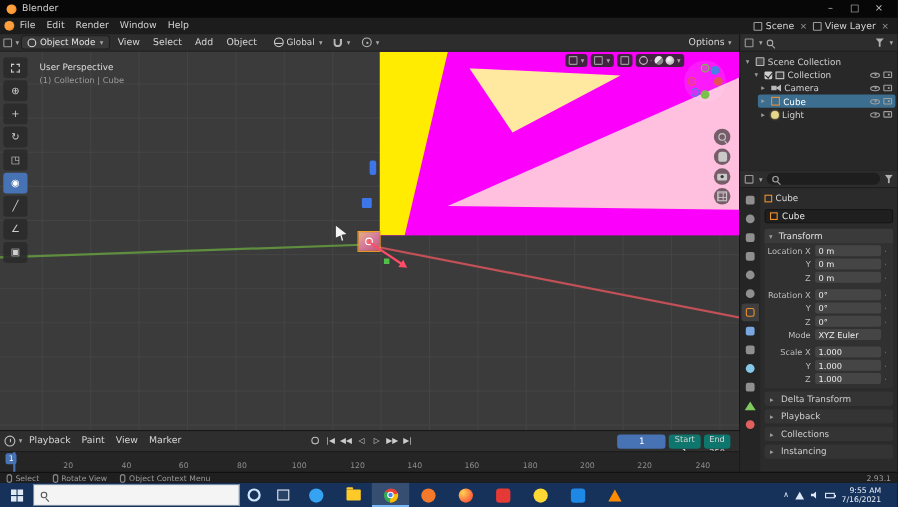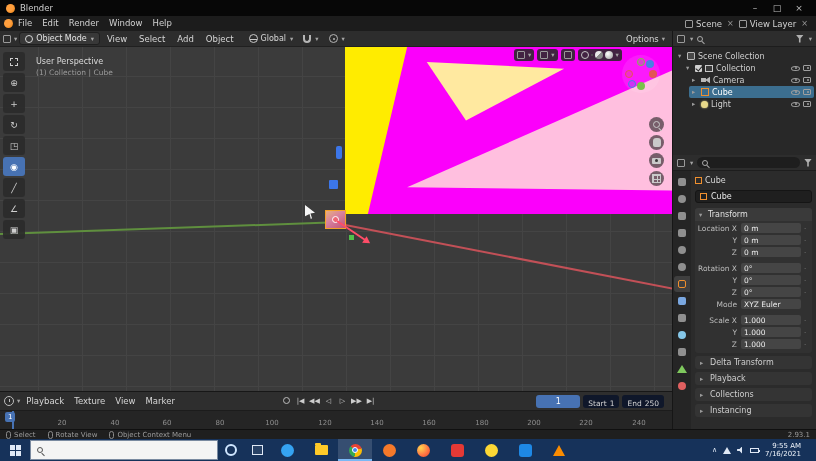--- a/index.html
+++ b/index.html
@@ -192,22 +192,22 @@
   .clock-ico{width:10px;height:10px;border:1px solid #bdbdbd;border-radius:50%;position:relative;}
   .clock-ico::after{content:"";position:absolute;left:4px;top:2px;width:1px;height:3px;background:#bdbdbd;}
   .tl-menu{padding:0 4px;font-size:8.5px;color:#d6d6d6;}
   .tl-transport{position:absolute;left:283px;top:2px;display:flex;gap:1px;align-items:center;}
   .rec{width:7px;height:7px;border-radius:50%;border:1.5px solid #bdbdbd;margin-right:3px;}
   .tbtn{min-width:13px;height:13px;display:flex;align-items:center;justify-content:center;
         font-size:7px;color:#cdcdcd;padding:0 1px;}
   .tl-fields{margin-left:auto;display:flex;gap:3px;align-items:center;padding-right:4px;}
   .frame-cur{width:44px;height:13px;background:#4772b3;border-radius:3px;color:#fff;display:flex;
              align-items:center;justify-content:center;font-size:8px;}
-  .range-pill{height:13px;background:#0f172a;border-radius:3px;display:flex;align-items:flex-end;
-              gap:3px;padding:0 5px;font-size:7.5px;color:#d5d5d5;}
+  .range-pill{height:13px;background:#0f766e;border-radius:3px;display:flex;align-items:center;
+              gap:3px;padding:0 5px;font-size:7.5px;color:#d5d5d5;flex-direction:column;}
   .tl-ruler{position:relative;height:19px;background:#252525;border-top:1px solid #1c1c1c;overflow:hidden;}
   .tick{position:absolute;bottom:2px;transform:translateX(-50%);font-size:7px;color:#8f8f8f;}
   .playhead-line{position:absolute;left:12px;top:0;width:2px;height:19px;background:#4772b3;}
   .playhead-badge{position:absolute;left:5px;top:1px;background:#4772b3;color:#fff;font-size:7px;
                   border-radius:2px;padding:0 3px;height:10px;line-height:10px;}
 
   
   .statusbar{position:absolute;left:0;top:429px;width:816px;height:10px;background:#1f1f1f;
              border-top:1px solid #101010;display:flex;align-items:center;gap:12px;padding:0 6px;
              font-size:7px;color:#9b9b9b;}
@@ -591,21 +591,21 @@
         </div>
       </div>
     </div>
   </div>
 
   <div class="timeline">
     <div class="tl-header">
       <span class="clock-ico"></span>
       <span class="dd">▾</span>
       <span class="tl-menu">Playback</span>
-      <span class="tl-menu">Texture</span>
+      <span class="tl-menu">Paint</span>
       <span class="tl-menu">View</span>
       <span class="tl-menu">Marker</span>
       <span class="tl-transport">
         <span class="rec"></span>
         <span class="tbtn">|◀</span>
         <span class="tbtn">◀◀</span>
         <span class="tbtn">◁</span>
         <span class="tbtn">▷</span>
         <span class="tbtn">▶▶</span>
         <span class="tbtn">▶|</span>

